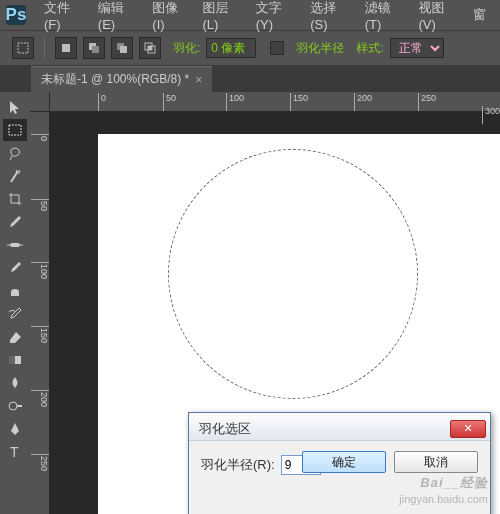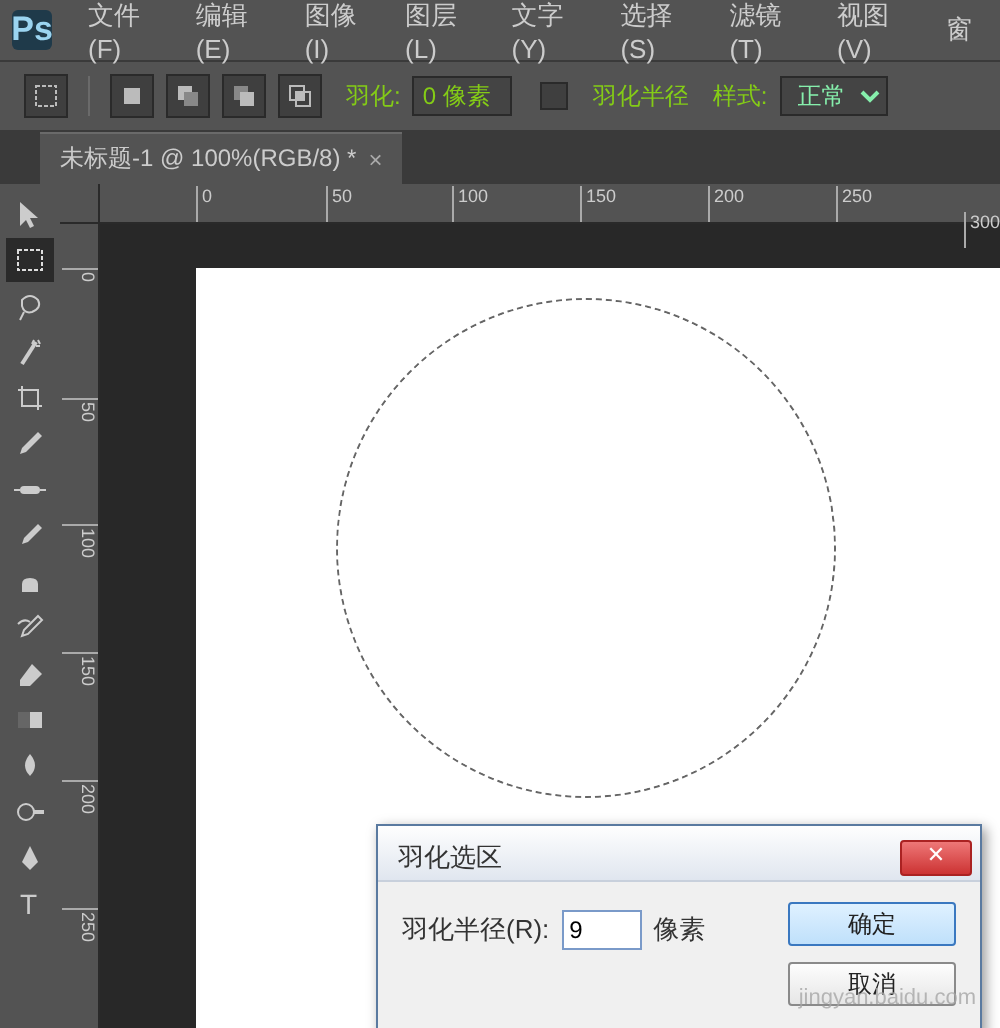--- a/index.html
+++ b/index.html
@@ -7,22 +7,22 @@
   .menubar{display:flex;align-items:center;height:30px;background:#535353;padding:0 6px;gap:2px}
   .menubar .logo{width:20px;height:20px;background:#1f3a4a;border-radius:3px;display:flex;align-items:center;justify-content:center;color:#9bd4f0;font-weight:bold;font-size:17px;margin-right:8px}
   .menubar .menu-item{padding:4px 8px;cursor:default;font-size:13px}
   .optbar{display:flex;align-items:center;height:36px;background:#535353;border-top:1px solid #3a3a3a;border-bottom:1px solid #3a3a3a;padding:0 12px;gap:6px}
   .optbar .sep{width:1px;height:20px;background:#6a6a6a;margin:0 4px}
   .sq{width:22px;height:22px;border:1px solid #2a2a2a;background:#3f3f3f;display:flex;align-items:center;justify-content:center}
   .sq svg{display:block}
   .opt-label{color:#84cc16;font-size:12px;margin-left:6px}
   .opt-input{background:#444;border:1px solid #2a2a2a;color:#84cc16;width:50px;height:20px;padding:0 4px;font-size:12px}
   .opt-check{width:14px;height:14px;border:1px solid #2a2a2a;background:#3f3f3f;margin-left:8px}
-  .opt-select{background:#444;border:1px solid #2a2a2a;color:#86efac;height:20px;padding:0 4px;font-size:12px}
-  .tabbar{display:flex;align-items:center;height:26px;background:#3a3a3a;padding-left:20px}
+  .opt-select{background:#444;border:1px solid #2a2a2a;color:#f9a8d4;height:20px;padding:0 4px;font-size:12px}
+  .tabbar{display:flex;align-items:center;height:26px;background:#3a3a3a;padding-left:31px}
   .tabbar .tab{background:#535353;border-top:1px solid #6a6a6a;padding:4px 10px;font-size:12px;color:#ccc;display:flex;align-items:center;gap:6px}
   .tabbar .tab .close{color:#aaa}
   .workspace{position:relative;height:422px}
   .toolbar{position:absolute;left:0;top:0;width:30px;background:#535353;height:100%;display:flex;flex-direction:column;align-items:center;padding-top:4px;gap:1px}
   .tool{width:24px;height:22px;display:flex;align-items:center;justify-content:center;cursor:default}
   .tool.selected{background:#2a2a2a}
   .ruler-area{position:absolute;left:30px;top:0;right:0;bottom:0;background:#282828}
   .ruler-corner{position:absolute;left:0;top:0;width:20px;height:20px;background:#535353;border-right:1px solid #2a2a2a;border-bottom:1px solid #2a2a2a}
   .ruler-h{position:absolute;left:20px;top:0;right:0;height:20px;background:#535353;border-bottom:1px solid #2a2a2a}
   .ruler-v{position:absolute;left:0;top:20px;width:20px;bottom:0;background:#535353;border-right:1px solid #2a2a2a}
@@ -32,21 +32,21 @@
   .canvas{position:absolute;left:68px;top:42px;right:0;bottom:0;background:#fff}
   .sel-circle{position:absolute;left:70px;top:15px;width:250px;height:250px;border:1px dashed #666;border-radius:50%}
   .sel-circle::before,.sel-circle::after{content:"";position:absolute;border-radius:50%}
   .dialog{position:absolute;left:188px;top:320px;width:303px;background:#f0f0f0;border:1px solid #5a7aa0;box-shadow:2px 2px 6px rgba(0,0,0,.4)}
   .dialog .titlebar{height:28px;background:linear-gradient(#fefefe,#e0e6ef);border-bottom:1px solid #c8d0dc;display:flex;align-items:center;padding:4px 4px 0 10px;font-size:13px;color:#333}
   .dialog .titlebar .title{flex:1}
   .dialog .titlebar .closebtn{width:36px;height:18px;background:linear-gradient(#e77,#c33);border:1px solid #a22;border-radius:2px;color:#fff;display:flex;align-items:center;justify-content:center;font-size:11px;line-height:1}
   .dialog .body{position:relative;height:75px;padding:14px 12px}
   .dialog .row{display:flex;align-items:center;gap:6px;font-size:13px;color:#333}
   .dialog .fld{width:40px;height:20px;border:1px solid #7a9ac9;background:#fff;color:#000;padding:0 3px;font-size:12px}
-  .dialog .btns{position:absolute;right:12px;top:10px;display:flex;flex-direction:column;gap:8px}
+  .dialog .btns{position:absolute;right:12px;top:10px;display:flex;gap:8px}
   .dialog .btn{width:84px;height:22px;border:1px solid #8a8a8a;background:linear-gradient(#fdfdfd,#e6e6e6);font-size:12px;color:#222;border-radius:2px}
   .dialog .btn.primary{border:1px solid #3a78c0;background:linear-gradient(#dff1ff,#bfe0fb)}
   .watermark{position:absolute;right:12px;bottom:8px;color:#a7a7a7;font-size:11px;text-align:right;line-height:1.3;pointer-events:none;opacity:.8}
   .watermark .top{font-size:13px;font-style:italic;font-weight:bold;letter-spacing:1px}
 </style>
 </head>
 <body>
 
 <div class="menubar">
   <div class="logo">Ps</div>
@@ -235,15 +235,16 @@
         <span>像素</span>
       </div>
       <div class="btns">
         <button class="btn primary">确定</button>
         <button class="btn">取消</button>
       </div>
     </div>
   </div>
 
   <div class="watermark">
+    <div class="top">Bai__经验</div>
     <div>jingyan.baidu.com</div>
   </div>
 </div>
 
 </body></html>

